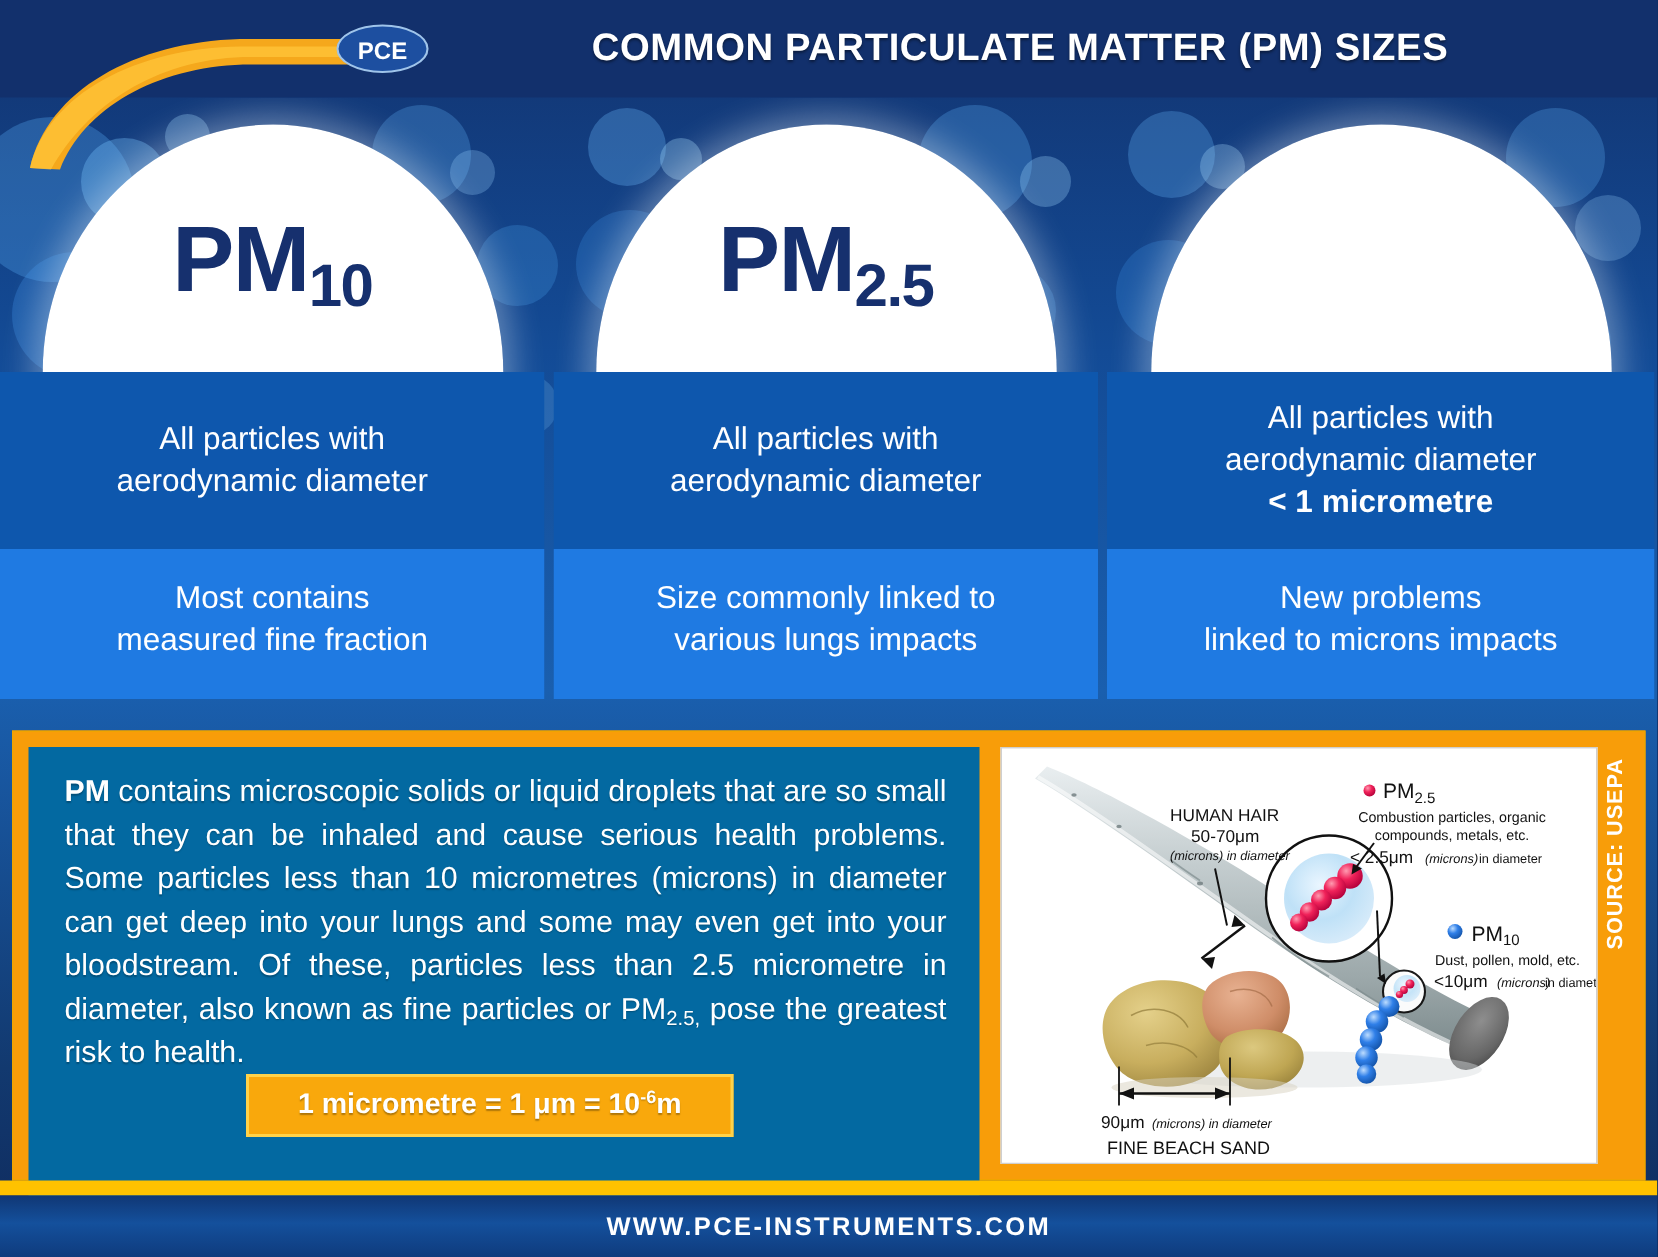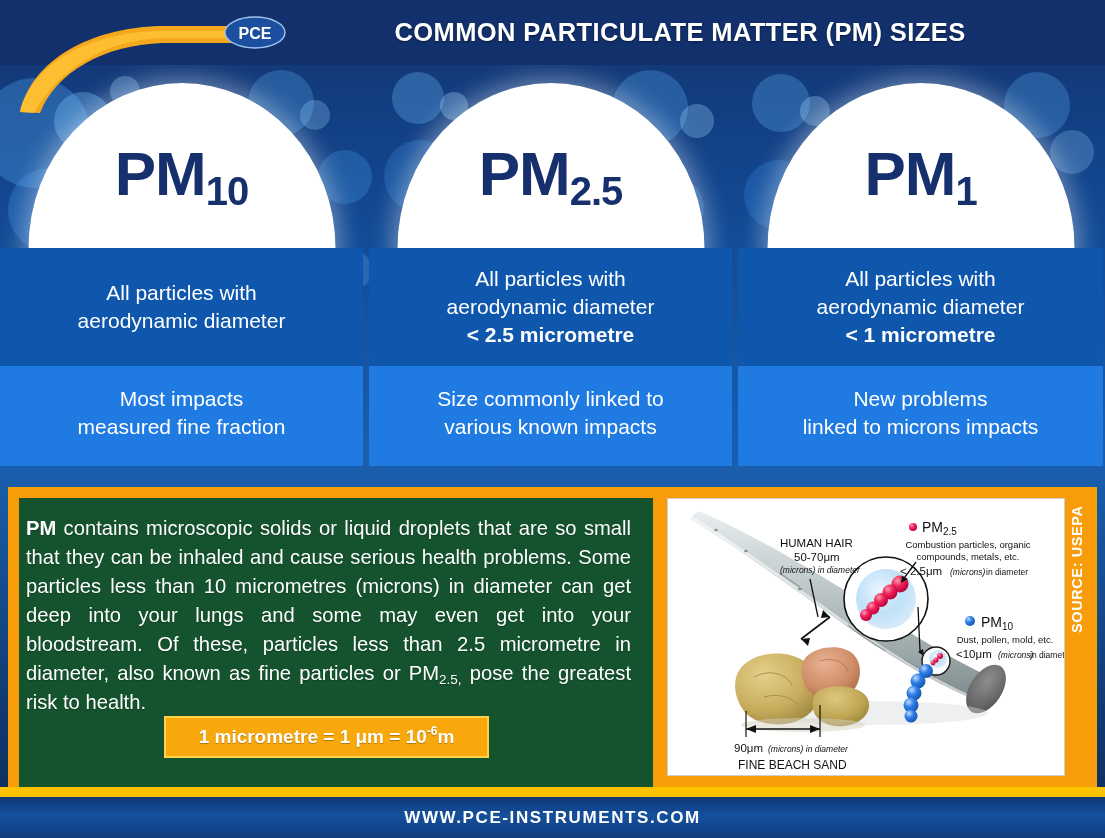--- a/index.html
+++ b/index.html
@@ -47,21 +47,21 @@
             font-size:21px;line-height:1.32;padding:0 14px;box-sizing:border-box;}
   .card-mid b{font-weight:bold;}
   .card-low{background:#1f7ae2;height:100px;display:flex;align-items:center;
             justify-content:center;text-align:center;color:#fff;
             font-size:21px;line-height:1.32;padding:0 14px 6px;box-sizing:border-box;}
 
   
   .orange-panel{position:absolute;left:8px;top:487px;width:1089px;height:300px;
                 background:#f89d09;border:1px solid #f0a400;box-sizing:border-box;z-index:5;}
   .text-box{position:absolute;left:10px;top:10px;width:634px;height:320px;
-            background:#14532d;box-sizing:border-box;padding:16px 22px 10px 7px;}
+            background:#0369a1;box-sizing:border-box;padding:16px 22px 10px 24px;}
   .body-text{color:#ffffff;font-size:20.2px;line-height:1.44;text-align:justify;
              text-shadow:0 1px 1px rgba(0,0,0,.25);}
   .body-text b{font-weight:bold;}
   .body-text sub{font-size:13.5px;vertical-align:baseline;position:relative;top:4px;}
   .formula{position:absolute;left:155px;top:228px;width:325px;height:42px;
            background:#f9a80c;border:2px solid #ffd24a;box-sizing:border-box;
            display:flex;align-items:center;justify-content:center;
            color:#ffffff;font-size:19px;font-weight:bold;
            text-shadow:0 1px 1px rgba(0,0,0,.3);}
   .formula sup{font-size:12px;position:relative;top:-6px;}
@@ -156,54 +156,50 @@
         </div>
       </div>
       <div class="card-mid">
         <div>
           <span>All particles with</span><br>
           <span>aerodynamic diameter</span><br>
         </div>
       </div>
       <div class="card-low">
         <div>
-          <span>Most impacts</span><br>
+          <span>Most contains</span><br>
           <span>measured fine fraction</span>
         </div>
       </div>
     </div>
 
     <div class="card">
       <div class="card-top">
         <div class="dome"></div>
         <div class="pm-label">
           <span>PM</span><sub>2.5</sub>
         </div>
       </div>
       <div class="card-mid">
         <div>
           <span>All particles with</span><br>
           <span>aerodynamic diameter</span><br>
-          <b>&lt; 2.5 micrometre</b>
         </div>
       </div>
       <div class="card-low">
         <div>
           <span>Size commonly linked to</span><br>
-          <span>various known impacts</span>
+          <span>various lungs impacts</span>
         </div>
       </div>
     </div>
 
     <div class="card">
       <div class="card-top">
         <div class="dome"></div>
-        <div class="pm-label">
-          <span>PM</span><sub>1</sub>
-        </div>
       </div>
       <div class="card-mid">
         <div>
           <span>All particles with</span><br>
           <span>aerodynamic diameter</span><br>
           <b>&lt; 1 micrometre</b>
         </div>
       </div>
       <div class="card-low">
         <div>

